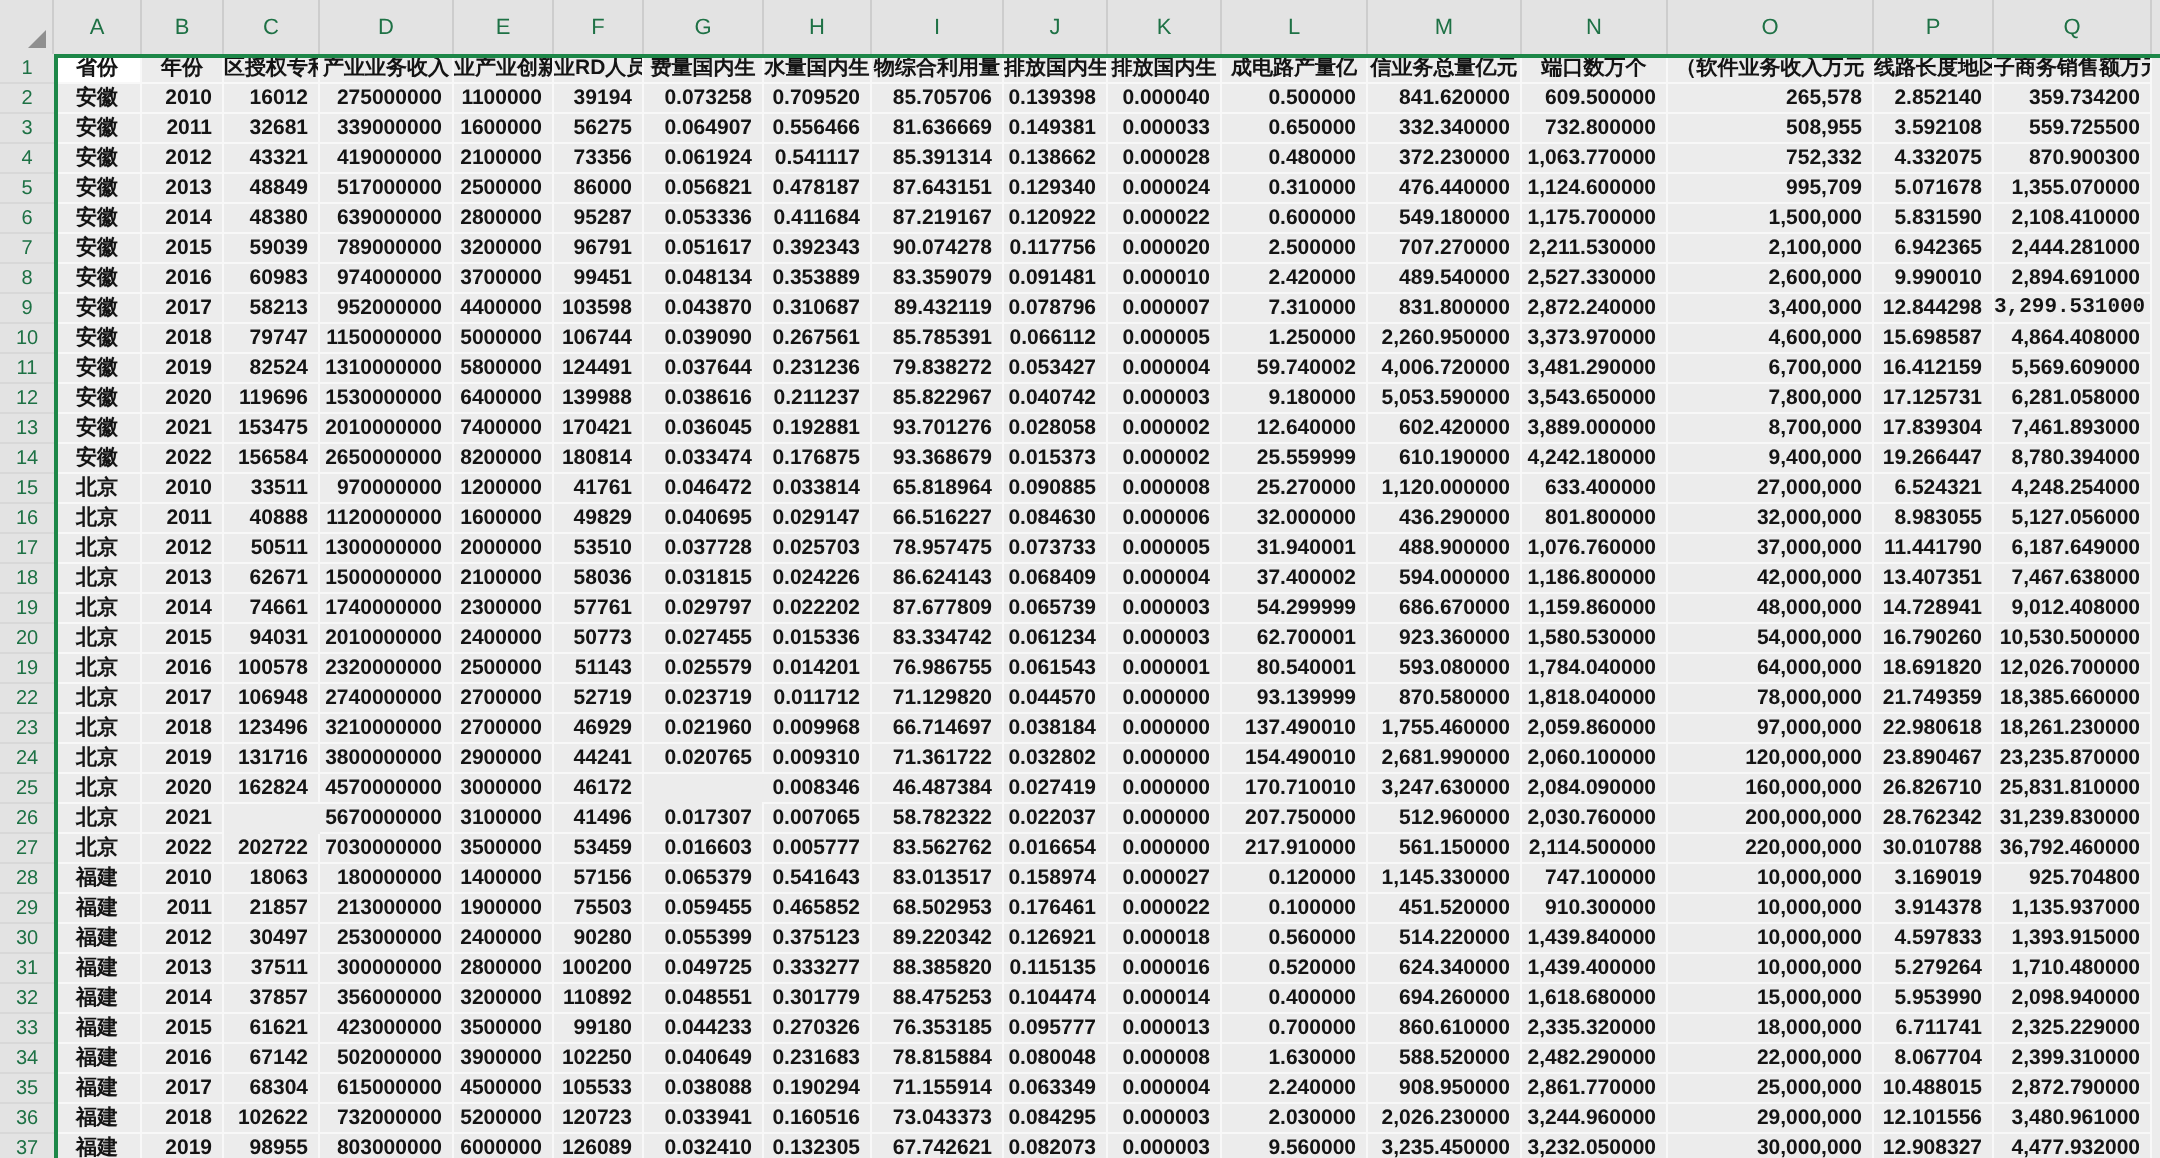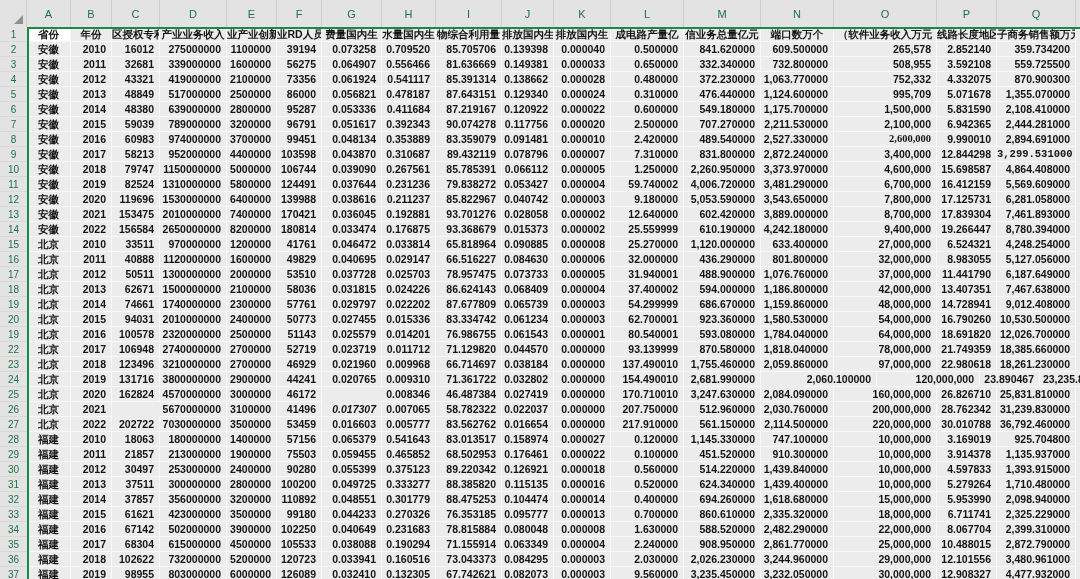--- a/index.html
+++ b/index.html
@@ -211,21 +211,21 @@
         <div class="cell right" style="min-width: 50px; width: 50px;">3700000</div>
         <div class="cell right" style="min-width: 45px; width: 45px;">99451</div>
         <div class="cell right" style="min-width: 60px; width: 60px;">0.048134</div>
         <div class="cell right" style="min-width: 54px; width: 54px;">0.353889</div>
         <div class="cell right" style="min-width: 66px; width: 66px;">83.359079</div>
         <div class="cell right" style="min-width: 52px; width: 52px;">0.091481</div>
         <div class="cell right" style="min-width: 57px; width: 57px;">0.000010</div>
         <div class="cell right" style="min-width: 73px; width: 73px;">2.420000</div>
         <div class="cell right" style="min-width: 77px; width: 77px;">489.540000</div>
         <div class="cell right" style="min-width: 73px; width: 73px;">2,527.330000</div>
-        <div class="cell right" style="min-width: 103px; width: 103px; font-family: Liberation Serif, serif;">2,600,000</div>
+        <div class="cell right" style="min-width: 103px; width: 103px;">2,600,000</div>
         <div class="cell right" style="min-width: 60px; width: 60px;">9.990010</div>
         <div class="cell right" style="min-width: 79px; width: 79px;">2,894.691000</div>
       </div>
       <div class="row">
         <div class="gut">9</div>
         <div class="cell center" style="min-width: 44px; width: 44px;">安徽</div>
         <div class="cell right" style="min-width: 41px; width: 41px;">2017</div>
         <div class="cell right" style="min-width: 48px; width: 48px;">58213</div>
         <div class="cell right" style="min-width: 67px; width: 67px;">952000000</div>
         <div class="cell right" style="min-width: 50px; width: 50px;">4400000</div>
@@ -530,21 +530,21 @@
         <div class="cell right" style="min-width: 67px; width: 67px;">3800000000</div>
         <div class="cell right" style="min-width: 50px; width: 50px;">2900000</div>
         <div class="cell right" style="min-width: 45px; width: 45px;">44241</div>
         <div class="cell right" style="min-width: 60px; width: 60px;">0.020765</div>
         <div class="cell right" style="min-width: 54px; width: 54px;">0.009310</div>
         <div class="cell right" style="min-width: 66px; width: 66px;">71.361722</div>
         <div class="cell right" style="min-width: 52px; width: 52px;">0.032802</div>
         <div class="cell right" style="min-width: 57px; width: 57px;">0.000000</div>
         <div class="cell right" style="min-width: 73px; width: 73px;">154.490010</div>
         <div class="cell right" style="min-width: 77px; width: 77px;">2,681.990000</div>
-        <div class="cell right" style="min-width: 73px; width: 73px; margin-left: 43px;">2,060.100000</div>
+        <div class="cell right" style="min-width: 73px; width: 73px;">2,060.100000</div>
         <div class="cell right" style="min-width: 103px; width: 103px;">120,000,000</div>
         <div class="cell right" style="min-width: 60px; width: 60px;">23.890467</div>
         <div class="cell right" style="min-width: 79px; width: 79px;">23,235.870000</div>
       </div>
       <div class="row">
         <div class="gut">25</div>
         <div class="cell center" style="min-width: 44px; width: 44px;">北京</div>
         <div class="cell right" style="min-width: 41px; width: 41px;">2020</div>
         <div class="cell right" style="min-width: 48px; width: 48px;">162824</div>
         <div class="cell right" style="min-width: 67px; width: 67px;">4570000000</div>
@@ -563,21 +563,21 @@
         <div class="cell right" style="min-width: 79px; width: 79px; text-align: right;">25,831.810000</div>
       </div>
       <div class="row">
         <div class="gut">26</div>
         <div class="cell center" style="min-width: 44px; width: 44px;">北京</div>
         <div class="cell right" style="min-width: 41px; width: 41px;">2021</div>
         <div class="cell right" style="min-width: 48px; width: 48px; margin-top: 36px;">198778</div>
         <div class="cell right" style="min-width: 67px; width: 67px;">5670000000</div>
         <div class="cell right" style="min-width: 50px; width: 50px;">3100000</div>
         <div class="cell right" style="min-width: 45px; width: 45px;">41496</div>
-        <div class="cell right" style="min-width: 60px; width: 60px; font-style: italic;">0.017307</div>
+        <div class="cell right" style="min-width: 60px; width: 60px;">0.017307</div>
         <div class="cell right" style="min-width: 54px; width: 54px;">0.007065</div>
         <div class="cell right" style="min-width: 66px; width: 66px;">58.782322</div>
         <div class="cell right" style="min-width: 52px; width: 52px;">0.022037</div>
         <div class="cell right" style="min-width: 57px; width: 57px;">0.000000</div>
         <div class="cell right" style="min-width: 73px; width: 73px;">207.750000</div>
         <div class="cell right" style="min-width: 77px; width: 77px;">512.960000</div>
         <div class="cell right" style="min-width: 73px; width: 73px;">2,030.760000</div>
         <div class="cell right" style="min-width: 103px; width: 103px;">200,000,000</div>
         <div class="cell right" style="min-width: 60px; width: 60px;">28.762342</div>
         <div class="cell right" style="min-width: 79px; width: 79px;">31,239.830000</div>

